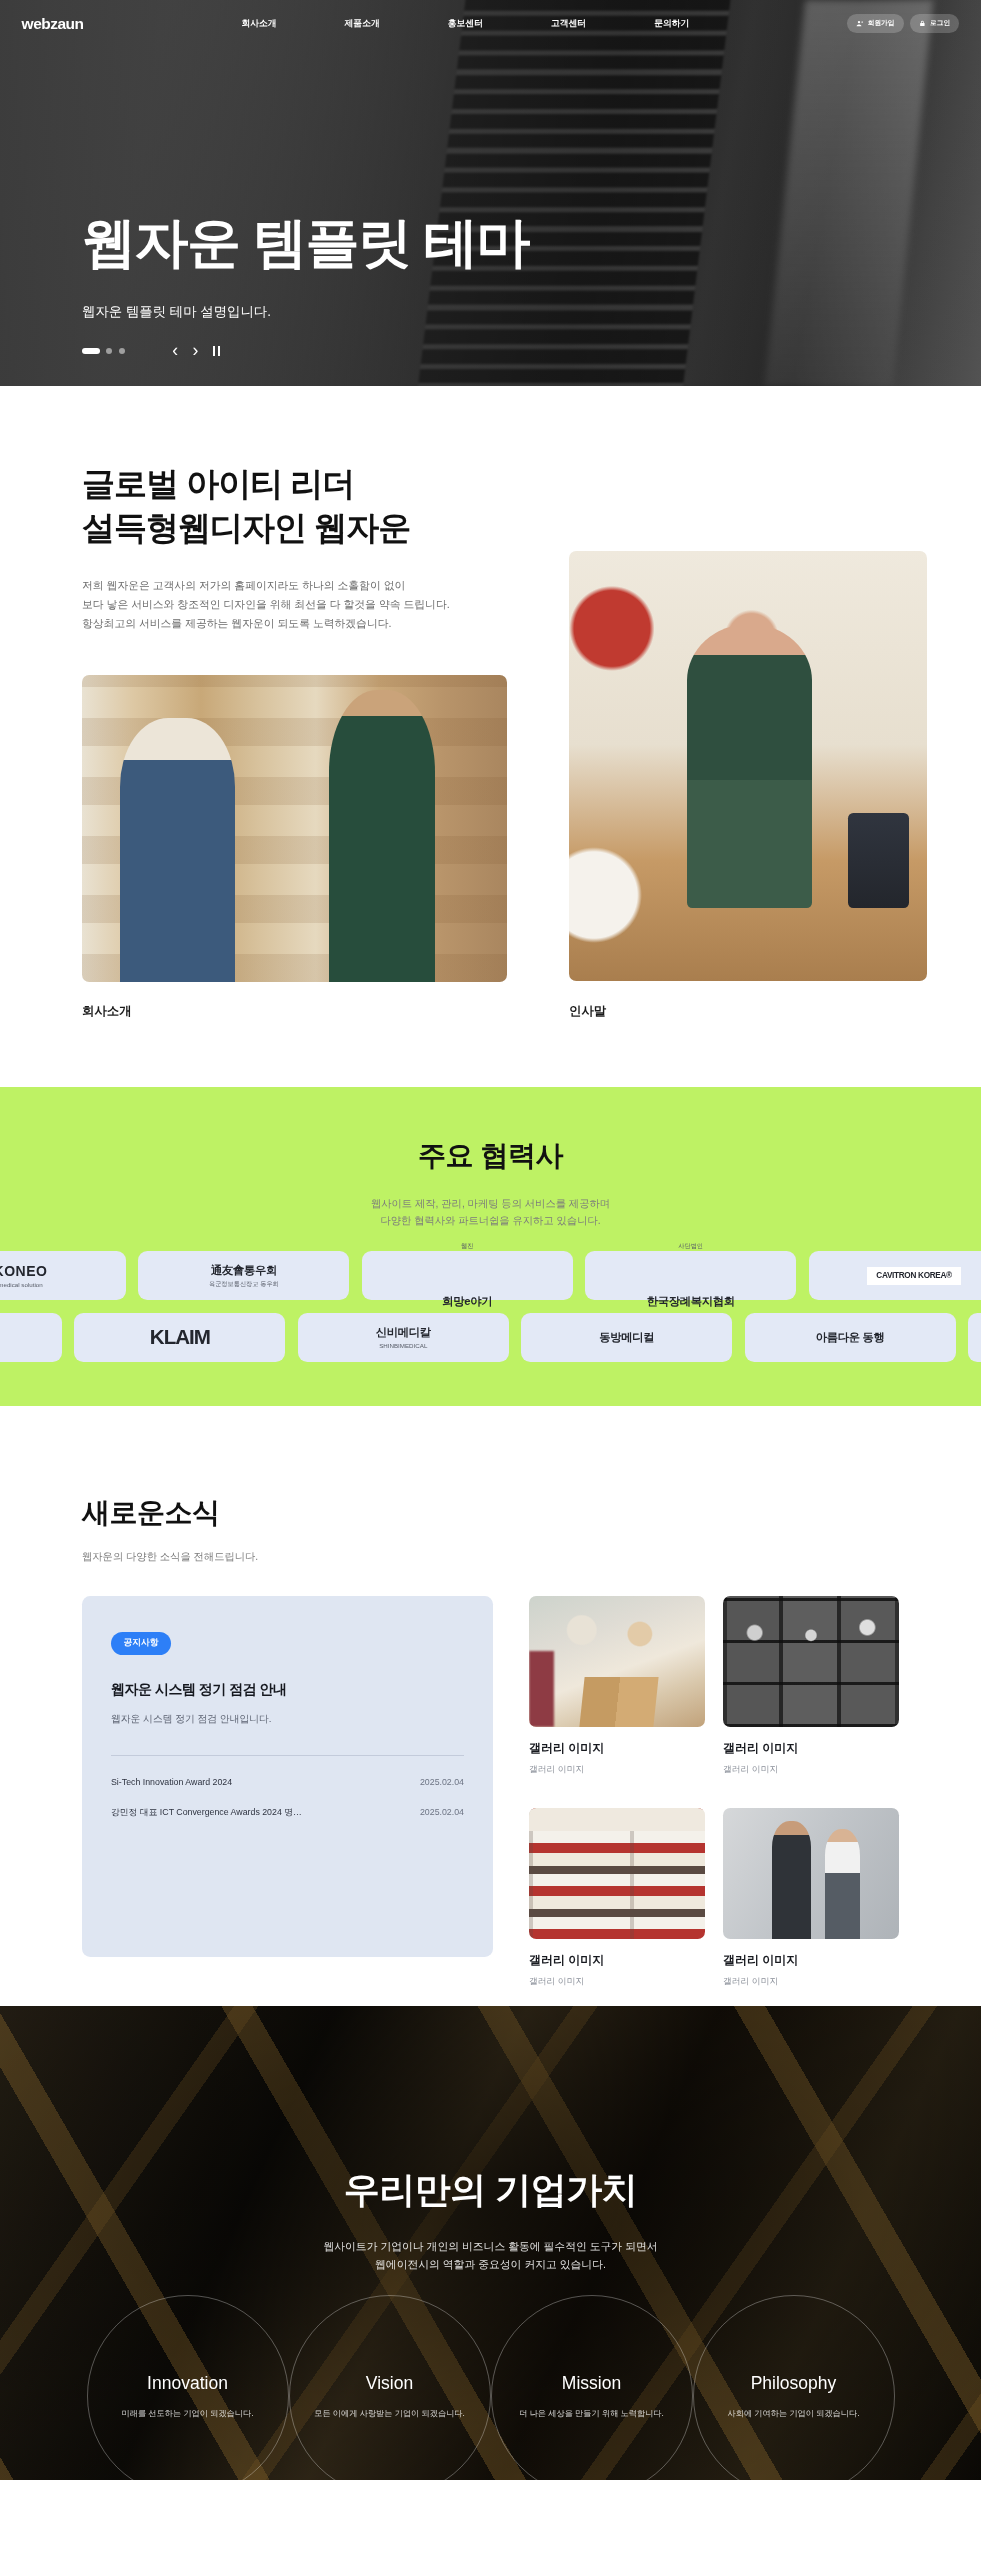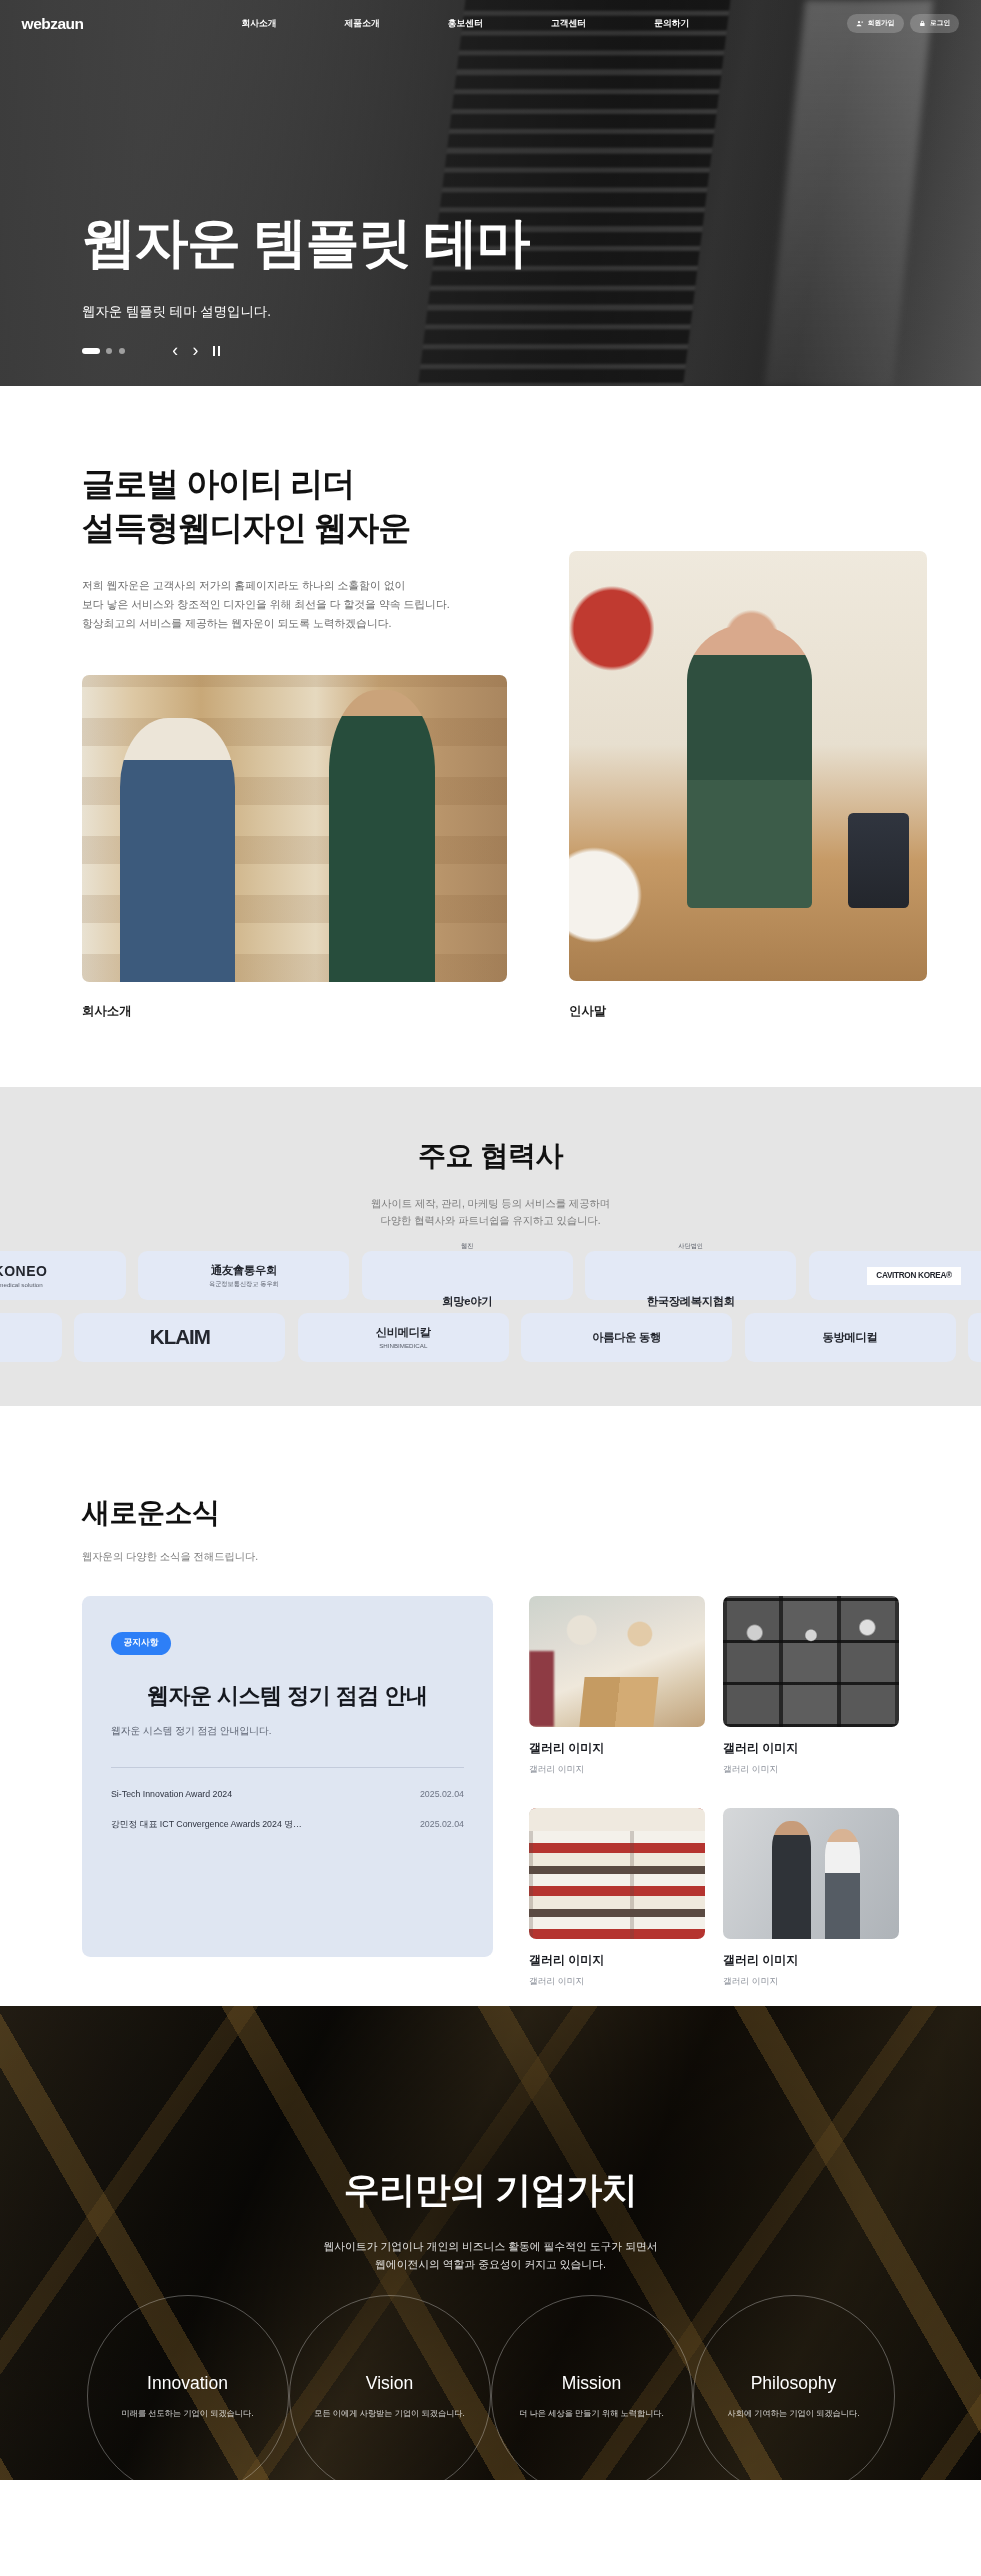--- a/index.html
+++ b/index.html
@@ -57,21 +57,21 @@
       linear-gradient(90deg, #e9e2d2 0%, #ddc8a4 12%, #c8a878 28%, #d8c39e 42%, #e6d9bf 55%, #caa87a 70%, #b8946a 85%, #a9865f 100%); }
   .about-left::before { content:""; position:absolute; left:9%; top:14%; width:27%; height:86%; border-radius:42% 42% 0 0 / 26% 26% 0 0;
     background:linear-gradient(180deg, #ece5d8 0 16%, #3c5a7c 16% 100%); }
   .about-left::after { content:""; position:absolute; right:17%; top:5%; width:25%; height:95%; border-radius:45% 45% 0 0 / 28% 28% 0 0;
     background:linear-gradient(180deg, #caa37a 0 9%, #274d3c 9% 100%); }
   .cap { position:absolute; top:617px; font-size:12.4px; font-weight:700; color:#1a1a1a; }
   .cap-left { left:82px; }
   .cap-right { left:569px; }
 
   
-  .partners { height:319px; text-align:center; padding-top:50px; overflow:hidden; background:#e5e5e5; }
+  .partners { height:319px; text-align:center; padding-top:50px; overflow:hidden; background:#bef264; }
   .partners h2 { font-size:28px; font-weight:800; letter-spacing:-0.5px; }
   .partners .psub { margin-top:20.6px; font-size:10.3px; color:#7b7b7b; line-height:1.65; }
   .prows { margin-top:21.6px; width:981px; }
   .prow { display:flex; gap:12.4px; margin-top:12.4px; }
   .prow1 { margin-left:-85px; }
   .prow2 { margin-left:-149px; }
   .pill { flex:0 0 auto; width:211px; height:49px; background:#e3e9f6; border-radius:9.3px; display:flex; flex-direction:column; align-items:center; justify-content:center; color:#23262e; }
   .pill.sub-top { flex-direction:column-reverse;gap:41px; }
   .logo-name { font-size:11.3px; font-weight:bold; letter-spacing:-0.3px; }
   .logo-sub { font-size:6.2px; color:#565b66; margin-top:2.1px; }
@@ -81,21 +81,21 @@
   .p-klaim .logo-name { font-weight:900; font-size:20.6px; letter-spacing:-1px; }
   .p-cavitron .logo-name { background:#fff; padding:4.6px 9.3px; font-size:8.2px; font-weight:800; }
 
   
   .news { height:600px; padding:88px 82px 0; background:#fff; }
   .news h2 { font-size:28px; font-weight:800; letter-spacing:-0.5px; }
   .news .nsub { margin-top:17.5px; font-size:10.3px; color:#7b7b7b; }
   .news-grid { margin-top:32px; display:flex; gap:36px; }
   .notice-card { width:411px; height:361px; background:#dfe6f2; border-radius:8.2px; padding:36px 29px; flex:0 0 auto; }
   .badge { display:inline-block; background:#2d7ff7; color:#fff; font-size:8.8px; font-weight:600; padding:5.7px 12.4px; border-radius:13.4px; }
-  .notice-title { margin-top:26px; font-size:22px; font-weight:800; letter-spacing:-0.5px; color:#15181f;margin-left:36px; }
+  .notice-title { margin-top:26px; font-size:14px; font-weight:800; letter-spacing:-0.5px; color:#15181f; }
   .notice-desc { margin-top:14.4px; font-size:9.8px; color:#5a6170; }
   .notice-divider { margin-top:29px; border-top:0.5px solid #c3cbdb; }
   .notice-item { margin-top:20.6px; display:flex; justify-content:space-between; font-size:8.8px; color:#2e3340; }
   .notice-date { color:#6d7484; }
   .gallery { flex:1; display:grid; grid-template-columns:1fr 1fr; column-gap:18px; align-content:start; }
   .gcard { margin-bottom:7.2px; }
   .gimg { height:131px; border-radius:7.2px; }
   .g1 { background:
       radial-gradient(circle at 30% 26%, #e8e2d6 0 9%, transparent 10%),
       radial-gradient(circle at 63% 29%, #e3cba8 0 8%, transparent 9%),
@@ -248,25 +248,25 @@
       </div>
       <div class="pill p-klaim">
         <span class="logo-name">KLAIM</span>
 
       </div>
       <div class="pill">
         <span class="logo-name">신비메디칼</span>
         <span class="logo-sub">SHINBIMEDICAL</span>
       </div>
       <div class="pill">
+        <span class="logo-name">동방메디컬</span>
+
+      </div>
+      <div class="pill">
         <span class="logo-name">아름다운 동행</span>
-
-      </div>
-      <div class="pill">
-        <span class="logo-name">동방메디컬</span>
 
       </div>
       <div class="pill">
         
         
       </div>
 
     </div>
   </div>
 </div>

